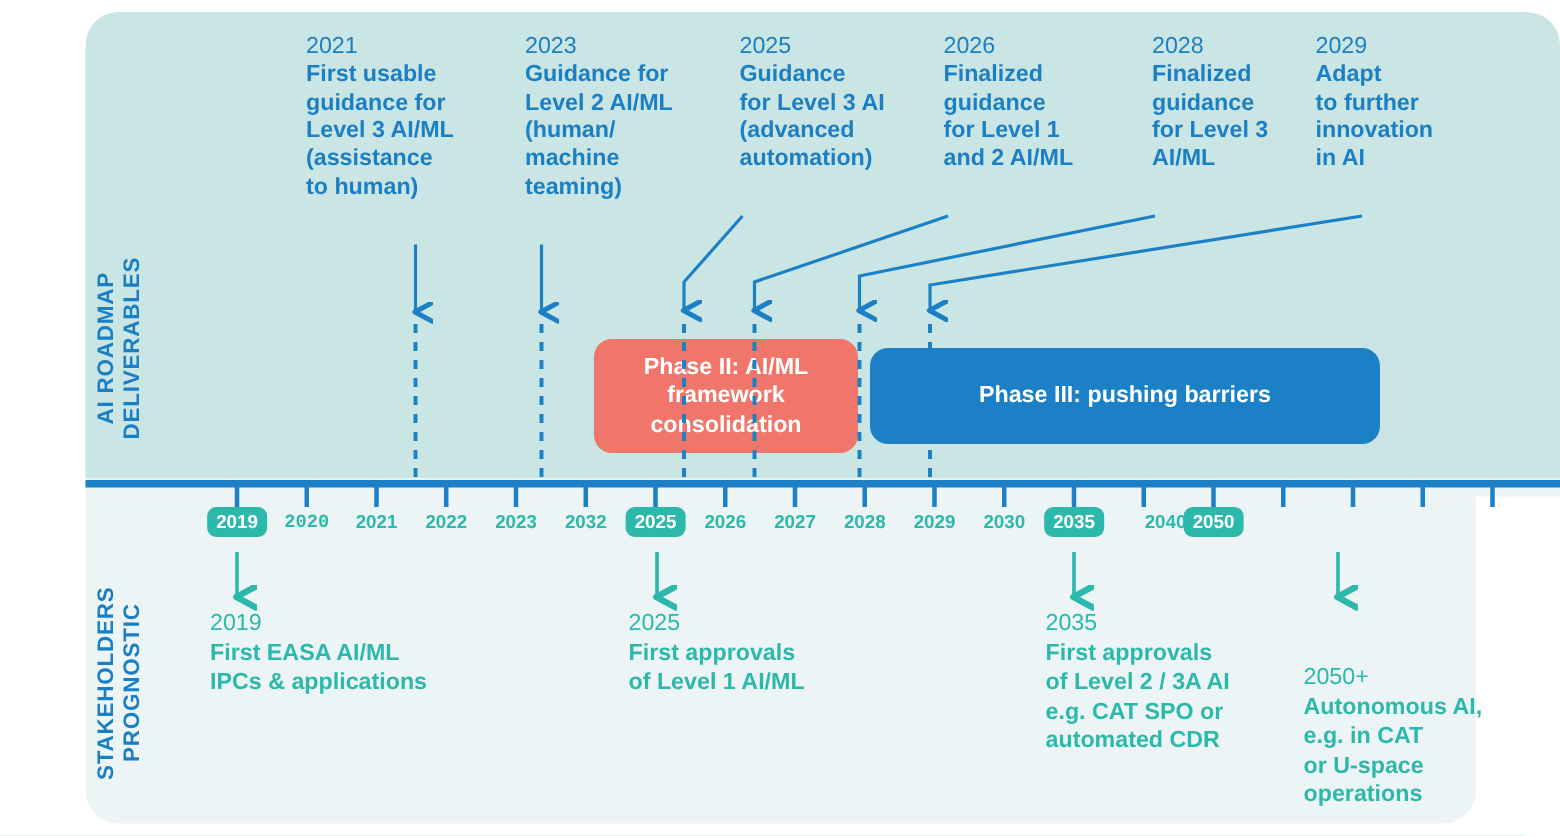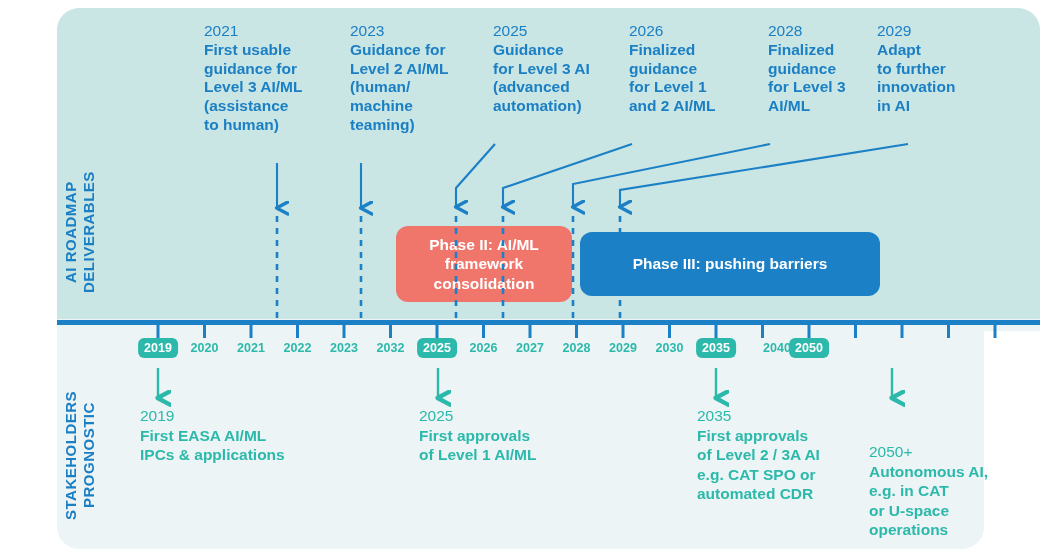--- a/index.html
+++ b/index.html
@@ -64,21 +64,21 @@
     font-size:15.5px;
     line-height:1.25;
     display:flex;align-items:center;justify-content:center;
     text-align:center;
     white-space:pre-line;
     padding:0 10px;
     box-sizing:border-box;
   }
   #phase-1{left:136px;top:232px;width:236px;height:64px;background:#2cb9ab;}
   #phase-2{left:396px;top:226px;width:176px;height:76px;background:#f0766c;}
-  #phase-3{left:580px;top:232px;width:300px;height:64px;background:#1b80c5;}
+  #phase-3{left:580px;top:232px;width:340px;height:64px;background:#1b80c5;}
 
   
   #overlay{position:absolute;left:0;top:0;width:1040px;height:557px;pointer-events:none;}
 
   
   .yr-label{
     position:absolute;
     font-size:12.5px;font-weight:bold;
     color:#2cb9ab;
     text-align:center;
@@ -232,21 +232,21 @@
     <g>
       <line x1="158" y1="368" x2="158" y2="398" stroke="#2cb9ab" stroke-width="2.4" marker-end="url(#arrT)"></line>
       <line x1="438" y1="368" x2="438" y2="398" stroke="#2cb9ab" stroke-width="2.4" marker-end="url(#arrT)"></line>
       <line x1="716" y1="368" x2="716" y2="398" stroke="#2cb9ab" stroke-width="2.4" marker-end="url(#arrT)"></line>
       <line x1="892" y1="368" x2="892" y2="398" stroke="#2cb9ab" stroke-width="2.4" marker-end="url(#arrT)"></line>
     </g>
   </svg>
 
   <div id="year-labels">
       <div class="yr-label hl" style="left: 158px;">2019</div>
-      <div class="yr-label" style="left: 204.5px;">2020</div>
+      <div class="yr-label" style="left: 204.5px; font-family: Liberation Mono, monospace;">2020</div>
       <div class="yr-label" style="left: 251px;">2021</div>
       <div class="yr-label" style="left: 297.5px;">2022</div>
       <div class="yr-label" style="left: 344px;">2023</div>
       <div class="yr-label" style="left: 390.5px;">2032</div>
       <div class="yr-label hl" style="left: 437px;">2025</div>
       <div class="yr-label" style="left: 483.5px;">2026</div>
       <div class="yr-label" style="left: 530px;">2027</div>
       <div class="yr-label" style="left: 576.5px;">2028</div>
       <div class="yr-label" style="left: 623px;">2029</div>
       <div class="yr-label" style="left: 669.5px;">2030</div>

